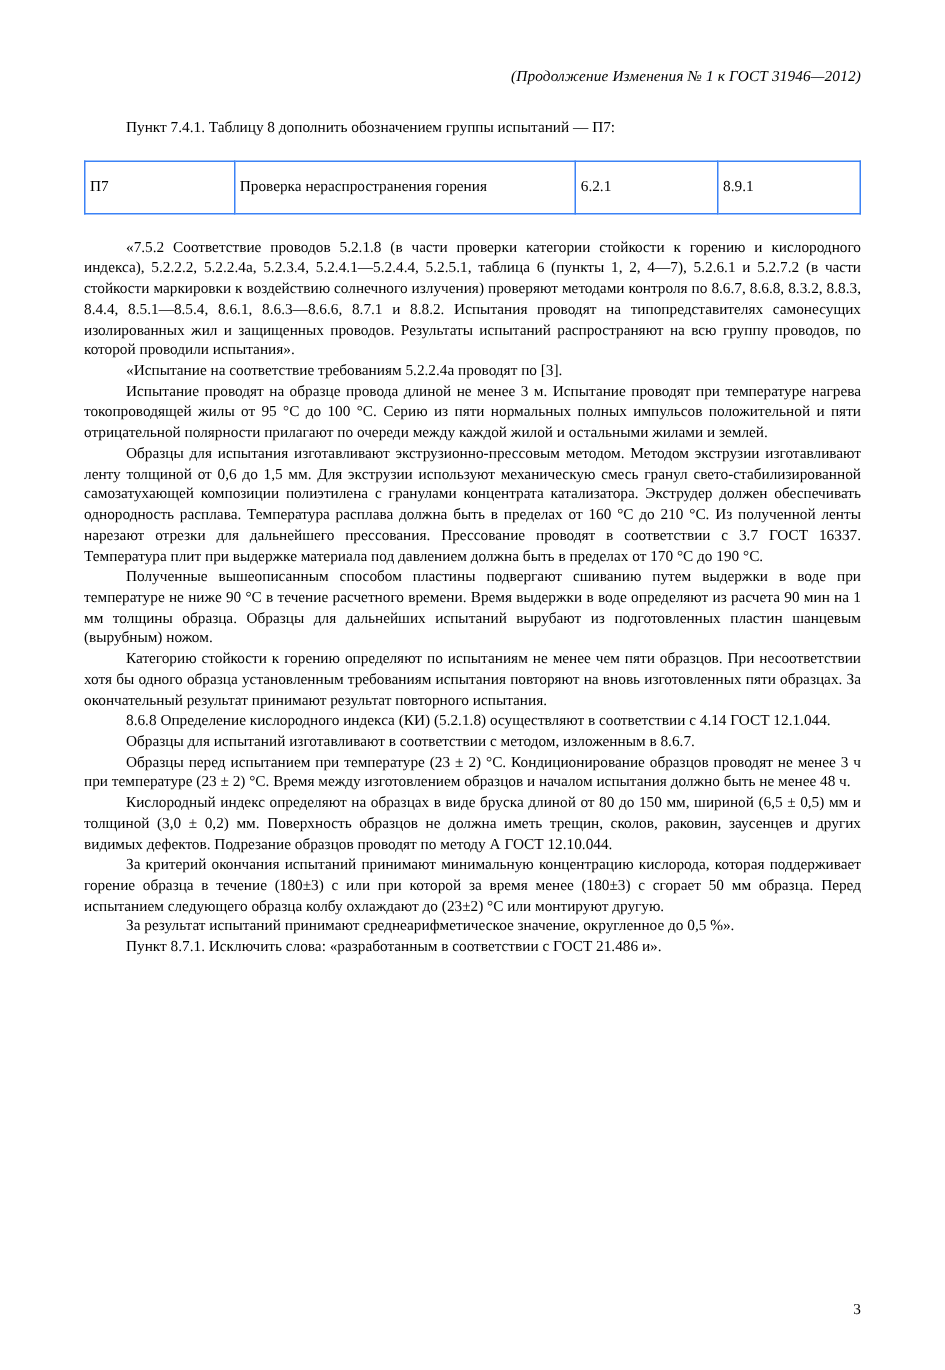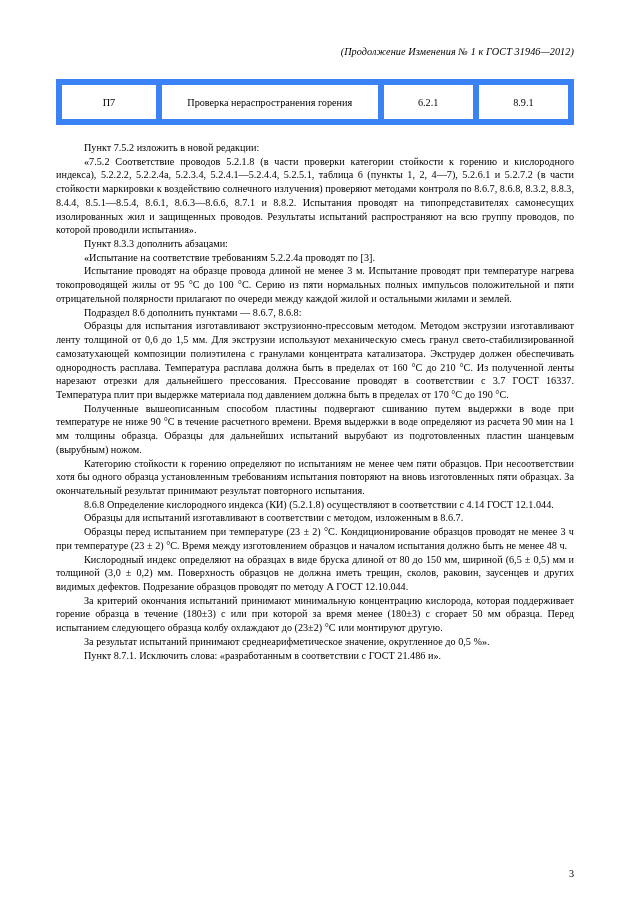--- a/index.html
+++ b/index.html
@@ -41,24 +41,24 @@
   }
   .table-wrap {
     margin: 14px 0 16px 0;
   }
   table.req-table {
     border-collapse: collapse;
     width: 100%;
     table-layout: fixed;
   }
   table.req-table td {
-    border: 6px solid #3b82f6;
+    border: 1px solid #3b82f6;
     height: 30px;
     font-size: 10.2px;
-    text-align: center;
+    text-align: left;
     vertical-align: middle;
     padding: 2px 3px;
   }
   .c1 { width: 19%; }
   .c2 { width: 45%; }
   .c3 { width: 18%; }
   .c4 { width: 18%; }
   .footer-page {
     position: absolute;
     right: 56px;
@@ -67,42 +67,40 @@
   }
 </style>
 </head>
 <body>
 
 <div class="page">
 
   <div class="header-line">(Продолжение Изменения № 1 к ГОСТ 31946—2012)</div>
 
   <div>
+    <p class="ind">Пункт 7.4.1. Таблицу 8 дополнить обозначением группы испытаний — П7:</p>
   </div>
 
   <div class="table-wrap">
     <table class="req-table">
       <tbody>
           <tr>
         <td class="c1">П7</td>
         <td class="c2">Проверка  нераспространения  горения</td>
         <td class="c3">6.2.1</td>
         <td class="c4">8.9.1</td>
       </tr>
     </tbody>
       </table>
   </div>
 
   <div>
-    <p class="ind">Пункт 7.5.2 изложить в новой редакции:</p>
     <p class="ind">«7.5.2 Соответствие проводов 5.2.1.8 (в части проверки категории стойкости к горению и кислородного индекса), 5.2.2.2, 5.2.2.4а, 5.2.3.4, 5.2.4.1—5.2.4.4, 5.2.5.1, таблица 6 (пункты 1, 2, 4—7), 5.2.6.1 и 5.2.7.2 (в части стойкости маркировки к воздействию солнечного излучения) проверяют методами контроля по 8.6.7, 8.6.8, 8.3.2, 8.8.3, 8.4.4, 8.5.1—8.5.4, 8.6.1, 8.6.3—8.6.6, 8.7.1 и 8.8.2. Испытания проводят на типопредставителях самонесущих изолированных жил и защищенных проводов. Результаты испытаний распространяют на всю группу проводов, по которой проводили испытания».</p>
-    <p class="ind">Пункт 8.3.3  дополнить абзацами:</p>
     <p class="ind">«Испытание на соответствие требованиям 5.2.2.4а проводят по [3].</p>
     <p class="ind">Испытание проводят на образце провода длиной не менее 3 м. Испытание проводят при температуре нагрева токопроводящей жилы от 95 °С до 100 °С. Серию из пяти нормальных полных импульсов положительной и пяти отрицательной полярности прилагают по очереди между каждой жилой и остальными жилами и землей.</p>
-    <p class="ind">Подраздел 8.6 дополнить пунктами — 8.6.7, 8.6.8:</p>
     <p class="ind">Образцы для испытания изготавливают экструзионно-прессовым методом. Методом экструзии изготавливают ленту толщиной от 0,6 до 1,5 мм. Для экструзии используют механическую смесь гранул свето-стабилизированной самозатухающей композиции полиэтилена с гранулами концентрата катализатора. Экструдер должен обеспечивать однородность расплава. Температура расплава должна быть в пределах от 160 °С до 210 °С. Из полученной ленты нарезают отрезки для дальнейшего прессования. Прессование проводят в соответствии с 3.7 ГОСТ 16337. Температура плит при выдержке материала под давлением должна быть в пределах от 170 °С до 190 °С.</p>
     <p class="ind">Полученные вышеописанным способом пластины подвергают сшиванию путем выдержки в воде при температуре не ниже 90 °С в течение расчетного времени. Время выдержки в воде определяют из расчета 90 мин на 1 мм толщины образца. Образцы для дальнейших испытаний вырубают из подготовленных пластин шанцевым (вырубным) ножом.</p>
     <p class="ind">Категорию стойкости к горению определяют по испытаниям не менее чем пяти образцов. При несоответствии хотя бы одного образца установленным требованиям испытания повторяют на вновь изготовленных пяти образцах. За окончательный результат принимают результат повторного испытания.</p>
     <p class="ind">8.6.8 Определение   кислородного   индекса  (КИ)  (5.2.1.8)  осуществляют  в  соответствии  с  4.14 ГОСТ 12.1.044.</p>
     <p class="ind">Образцы для испытаний изготавливают в соответствии с методом, изложенным в 8.6.7.</p>
     <p class="ind">Образцы перед испытанием при температуре (23 ± 2) °С. Кондиционирование образцов проводят не менее 3 ч при температуре (23 ± 2) °С. Время между изготовлением образцов и началом испытания должно быть не менее 48 ч.</p>
     <p class="ind">Кислородный индекс определяют на образцах в виде бруска длиной от  80 до 150 мм, шириной (6,5 ± 0,5) мм и толщиной (3,0 ± 0,2) мм. Поверхность образцов не должна иметь трещин, сколов, раковин, заусенцев и других видимых дефектов. Подрезание образцов проводят по методу А ГОСТ 12.10.044.</p>
     <p class="ind">За критерий окончания испытаний принимают минимальную концентрацию кислорода, которая поддерживает горение образца в течение (180±3) с или при которой за время менее (180±3) с сгорает 50 мм образца. Перед испытанием следующего образца колбу охлаждают до (23±2) °С или монтируют другую.</p>
     <p class="ind">За результат испытаний принимают среднеарифметическое значение, округленное до 0,5 %».</p>
     <p class="ind">Пункт 8.7.1. Исключить слова: «разработанным в соответствии с ГОСТ 21.486 и».</p>

